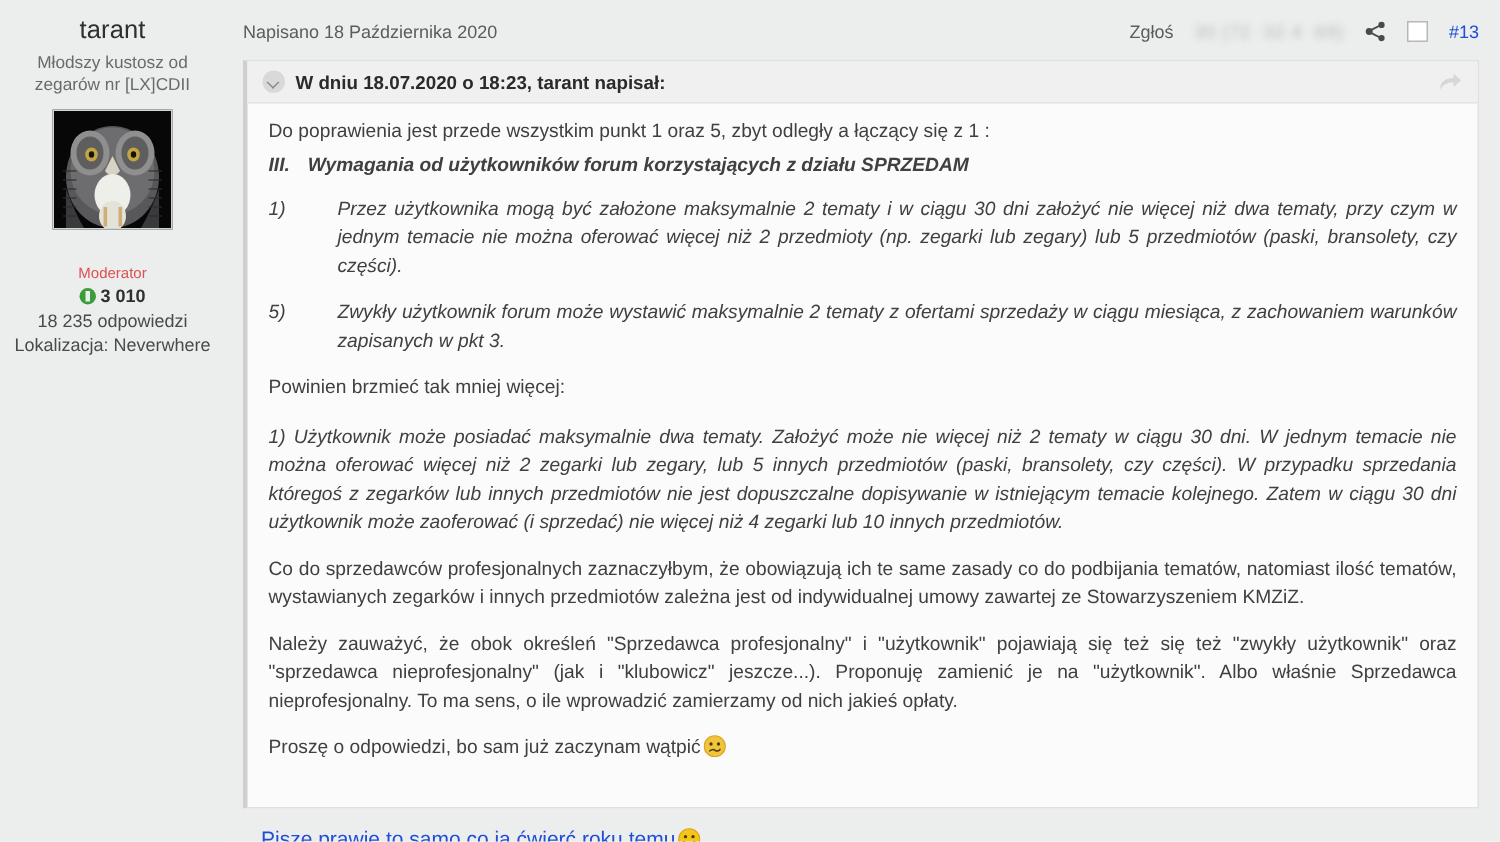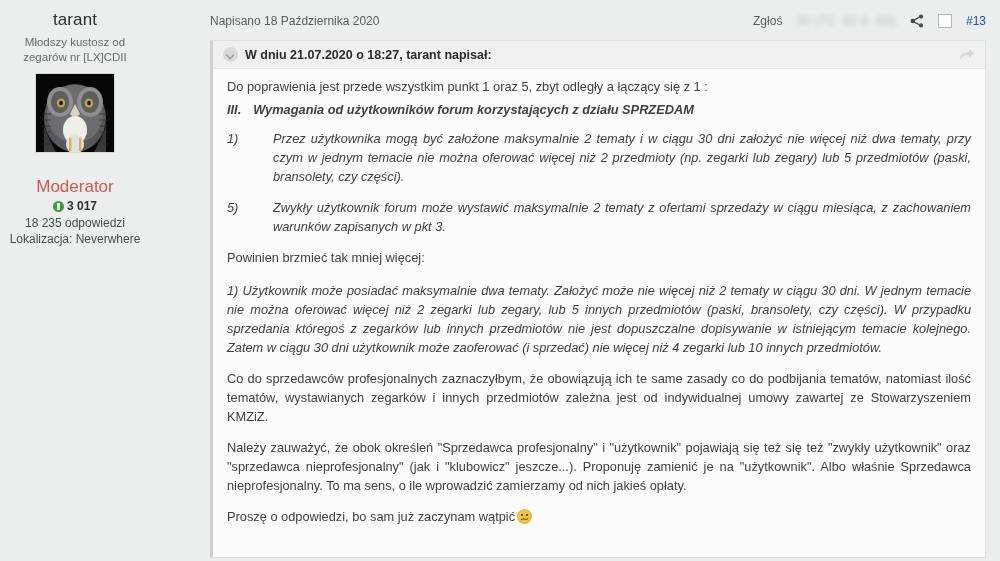--- a/index.html
+++ b/index.html
@@ -14,21 +14,20 @@
     font-size: 13px;
     color: #3d3d3d;
     overflow: hidden;
   }
   .page {
     position: relative;
     width: 1000px;
     height: 561px;
     display: flex;
     background: #eceded;
-    gap: 48px;
   }
 
   
   .sidebar {
     width: 150px;
     flex: 0 0 150px;
     padding: 6px 8px 0 8px;
     box-sizing: border-box;
     text-align: center;
     background: #eceded;
@@ -51,21 +50,21 @@
     height: 78px;
     margin: 0 auto 8px auto;
     border: 1px solid #d5d5d5;
     background: #0a0a0a;
     overflow: hidden;
     position: relative;
   }
   .avatar-svg { display:block; width:100%; height:100%; }
   .rank {
     color: #d9534f;
-    font-size: 17px;
+    font-size: 10px;
     margin-bottom: 2px;
     margin-top: 24px;
   }
   .rep {
     font-size: 12px;
     color: #2f2f2f;
     font-weight: bold;
     margin-bottom: 2px;
     display: flex;
     align-items: center;
@@ -258,21 +257,21 @@
         <g stroke="#2c2c2e" stroke-width="1.1" opacity=".75">
           <path d="M6 40 h9 M6 46 h9 M6 52 h9 M6 58 h9 M6 64 h9 M6 70 h9"></path>
           <path d="M63 40 h9 M63 46 h9 M63 52 h9 M63 58 h9 M63 64 h9 M63 70 h9"></path>
         </g>
       </svg>
     </div>
 
     <div class="rank">Moderator</div>
     <div class="rep">
       <span class="rep-dot"></span>
-      <span>3 017</span>
+      <span>3 010</span>
     </div>
     <div class="stat">18 235 odpowiedzi</div>
     <div class="stat">Lokalizacja: Neverwhere</div>
   </div>
 
   <div class="main">
 
     <div class="post-head">
       <span class="posted-date">Napisano 18 Października 2020</span>
       <div class="head-right">
@@ -289,21 +288,21 @@
         <span class="checkbox"></span>
         <span class="postnum">#13</span>
       </div>
     </div>
 
     <div class="post-body">
 
       <div class="quote">
         <div class="quote-head">
           <span class="chevron"></span>
-          <span>W dniu 21.07.2020 o 18:27, tarant napisał:</span>
+          <span>W dniu 18.07.2020 o 18:23, tarant napisał:</span>
           <span class="quote-reply-icon">
             <svg width="16" height="14" viewBox="0 0 16 14">
               <path d="M1 12 C1 6 5 4 10 4 L10 1 L15 5.5 L10 10 L10 7 C6 7 3 8 1 12 Z" fill="#5a5a5a"></path>
             </svg>
           </span>
         </div>
 
         <div class="quote-body">
           <p class="tight">Do poprawienia jest przede wszystkim punkt 1 oraz 5, zbyt odległy a łączący się z 1 :</p>
 

